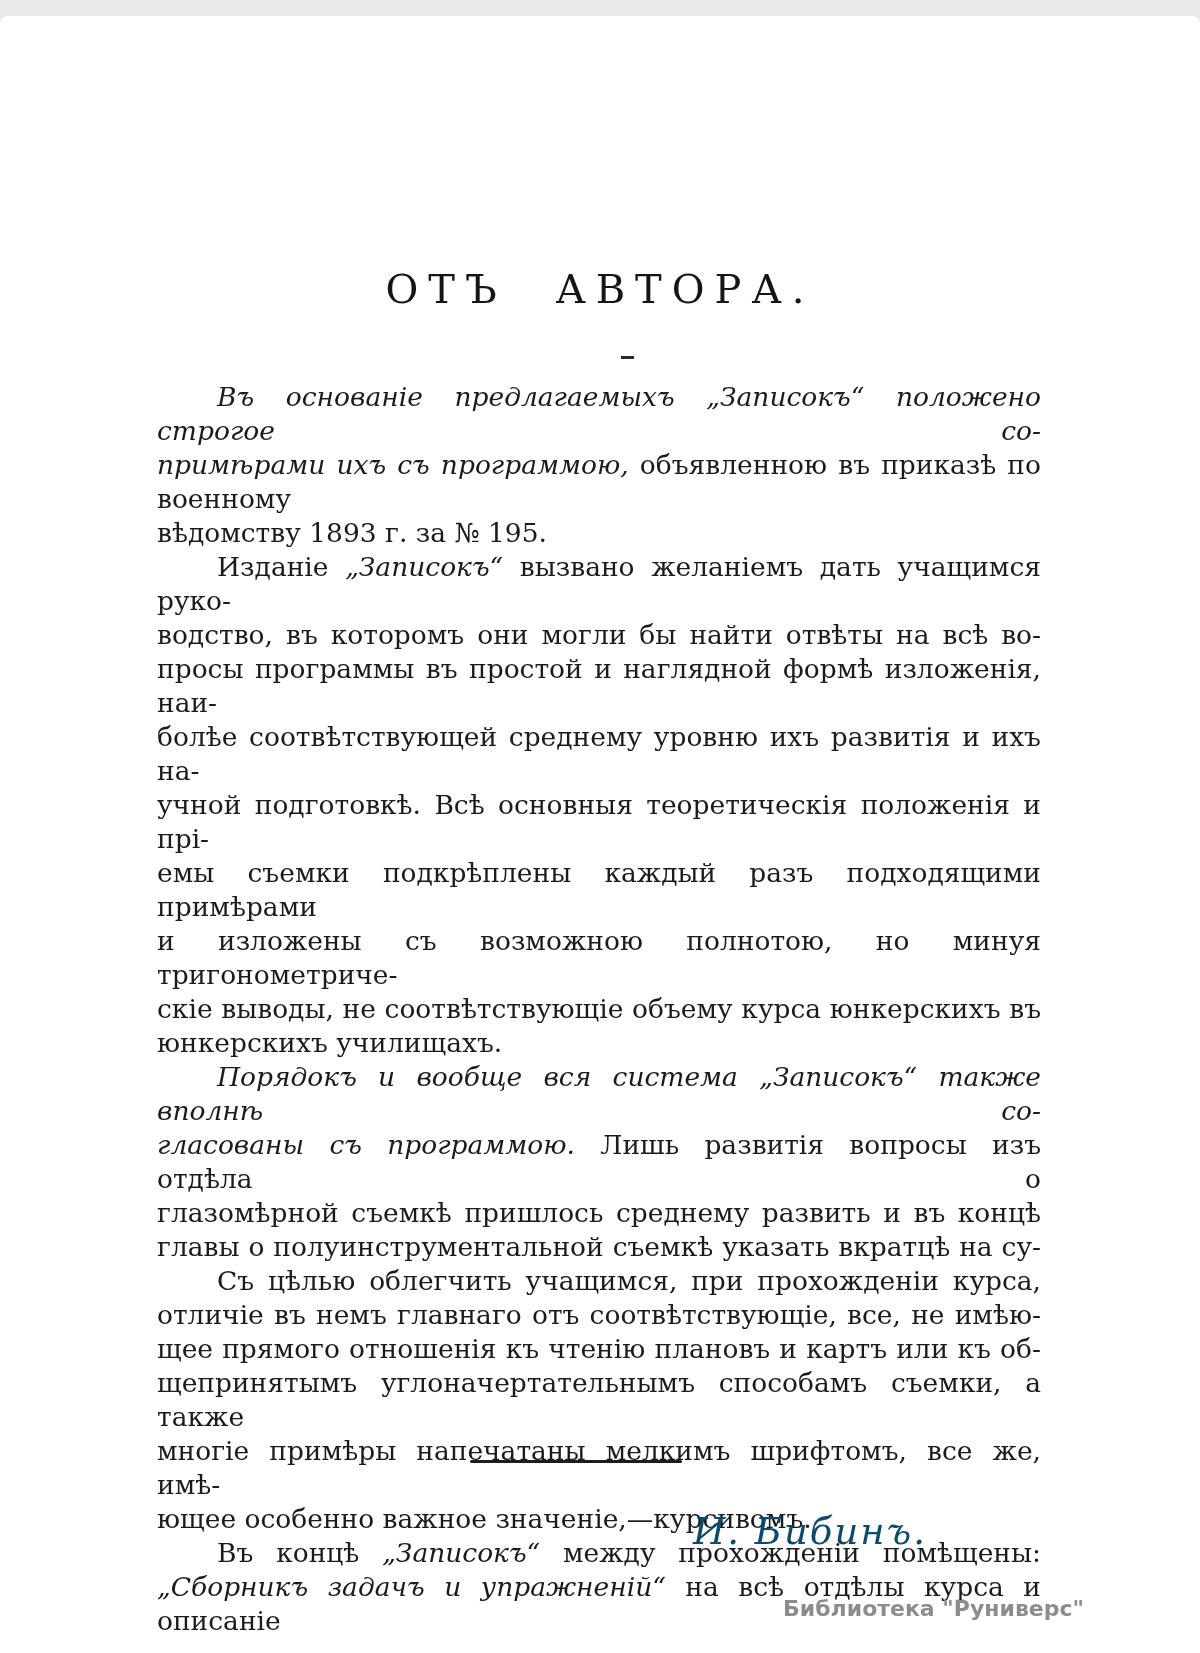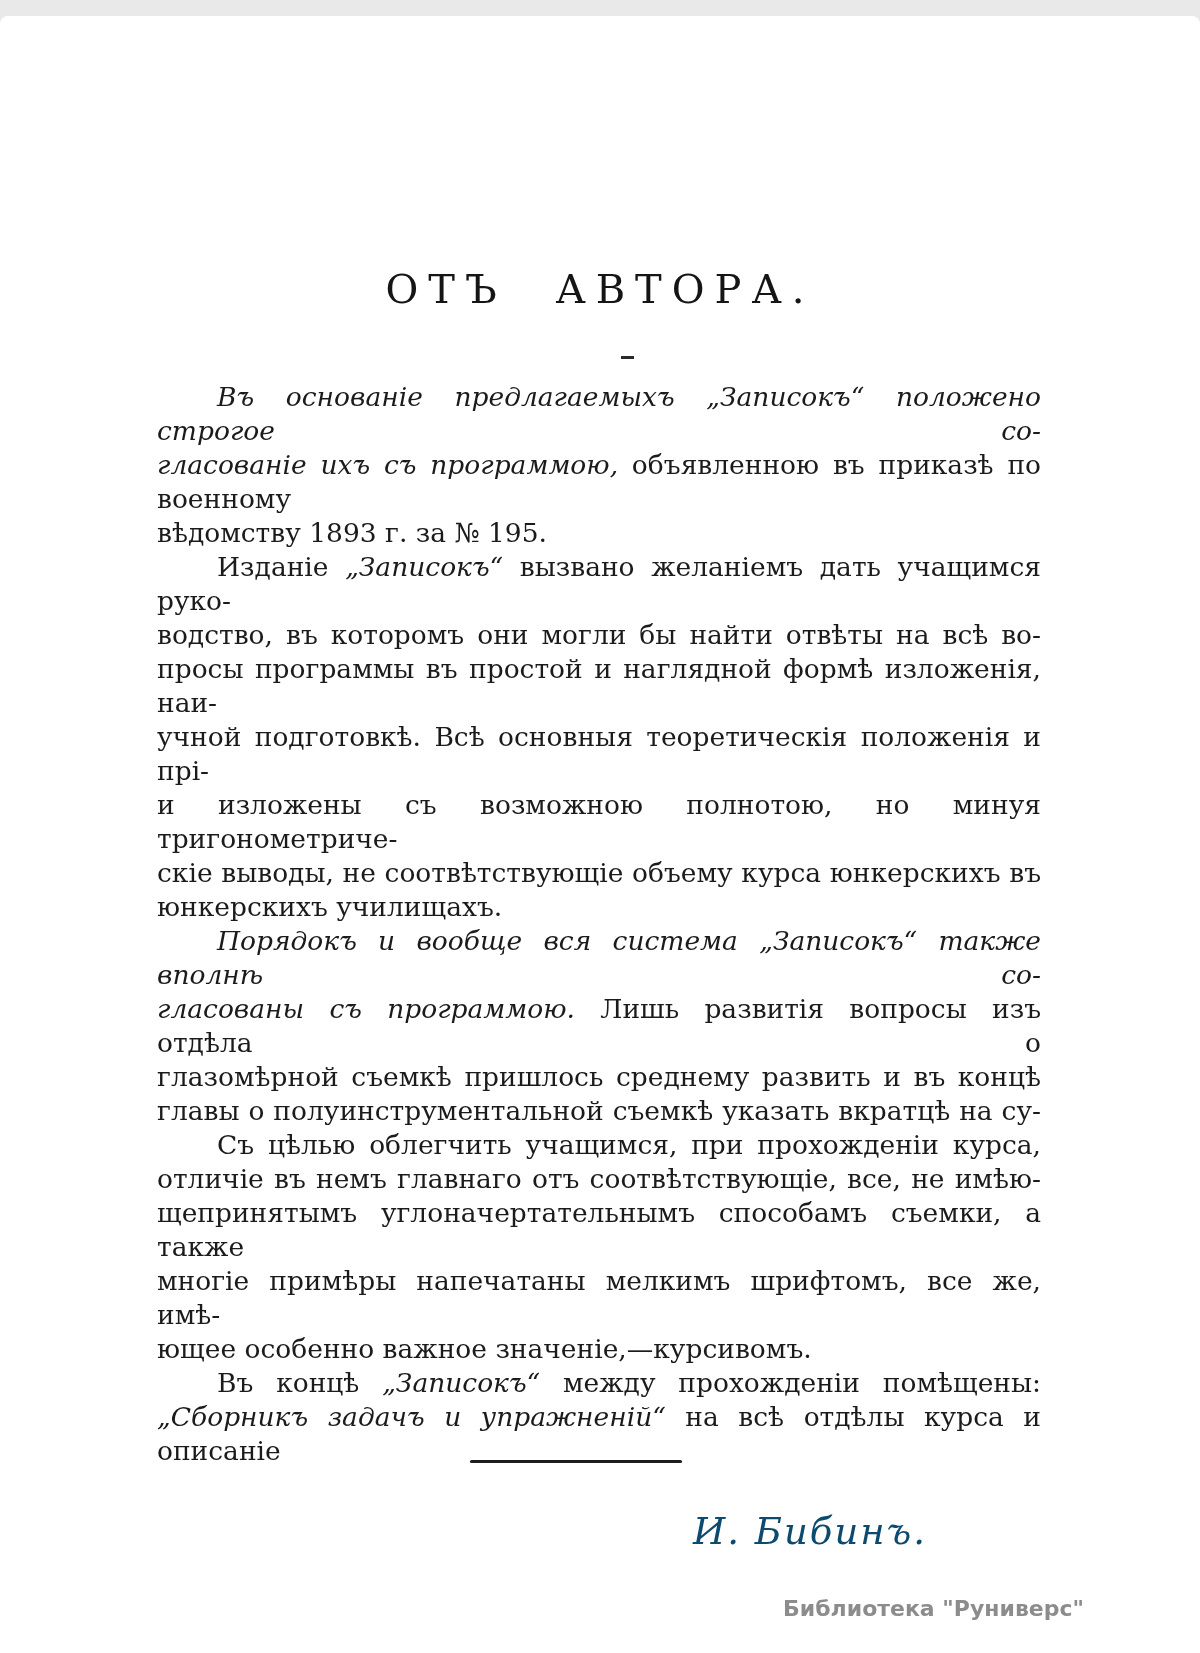--- a/index.html
+++ b/index.html
@@ -57,44 +57,47 @@
 
 <div class="page">
 
   <h1 class="title">ОТЪ АВТОРА.</h1>
   <div class="title-dash"></div>
 
   <div class="body-text">
 
     <div class="para">
       <div class="line first"><span class="i">Въ основаніе предлагаемыхъ „Записокъ“ положено строгое со-</span></div>
-      <div class="line"><span class="i">гласованіе ихъ съ программою,</span><span> объявленною въ приказѣ по военному</span></div>
+      <div class="line"><span class="i">примѣрами ихъ съ программою,</span><span> объявленною въ приказѣ по военному</span></div>
       <div class="line last"><span>вѣдомству 1893 г. за № 195.</span></div>
     </div>
 
     <div class="para">
       <div class="line first"><span>Изданіе </span><span class="i">„Записокъ“</span><span> вызвано желаніемъ дать учащимся руко-</span></div>
       <div class="line"><span>водство, въ которомъ они могли бы найти отвѣты на всѣ во-</span></div>
       <div class="line"><span>просы программы въ простой и наглядной формѣ изложенія, наи-</span></div>
+      <div class="line"><span>болѣе соотвѣтствующей среднему уровню ихъ развитія и ихъ на-</span></div>
       <div class="line"><span>учной подготовкѣ. Всѣ основныя теоретическія положенія и прі-</span></div>
+      <div class="line"><span>емы съемки подкрѣплены каждый разъ подходящими примѣрами</span></div>
       <div class="line"><span>и изложены съ возможною полнотою, но минуя тригонометриче-</span></div>
       <div class="line"><span>скіе выводы, не соотвѣтствующіе объему курса юнкерскихъ въ</span></div>
       <div class="line last"><span>юнкерскихъ училищахъ.</span></div>
     </div>
 
     <div class="para">
       <div class="line first"><span class="i">Порядокъ и вообще вся система „Записокъ“ также вполнѣ со-</span></div>
       <div class="line"><span class="i">гласованы съ программою.</span><span> Лишь развитія вопросы изъ отдѣла о</span></div>
       <div class="line"><span>глазомѣрной съемкѣ пришлось среднему развить и въ концѣ</span></div>
       <div class="line"><span>главы о полуинструментальной съемкѣ указать вкратцѣ на су-</span></div>
     </div>
 
     <div class="para">
       <div class="line first"><span>Съ цѣлью облегчить учащимся, при прохожденіи курса,</span></div>
       <div class="line"><span>отличіе въ немъ главнаго отъ соотвѣтствующіе, все, не имѣю-</span></div>
+      <div class="line"><span>щее прямого отношенія къ чтенію плановъ и картъ или къ об-</span></div>
       <div class="line"><span>щепринятымъ углоначертательнымъ способамъ съемки, а также</span></div>
       <div class="line"><span>многіе примѣры напечатаны мелкимъ шрифтомъ, все же, имѣ-</span></div>
       <div class="line last"><span>ющее особенно важное значеніе,—курсивомъ.</span></div>
     </div>
 
     <div class="para">
       <div class="line first"><span>Въ концѣ </span><span class="i">„Записокъ“</span><span> между прохожденіи помѣщены:</span></div>
       <div class="line"><span class="i">„Сборникъ задачъ и упражненій“</span><span> на всѣ отдѣлы курса и описаніе</span></div>
 
     </div>

